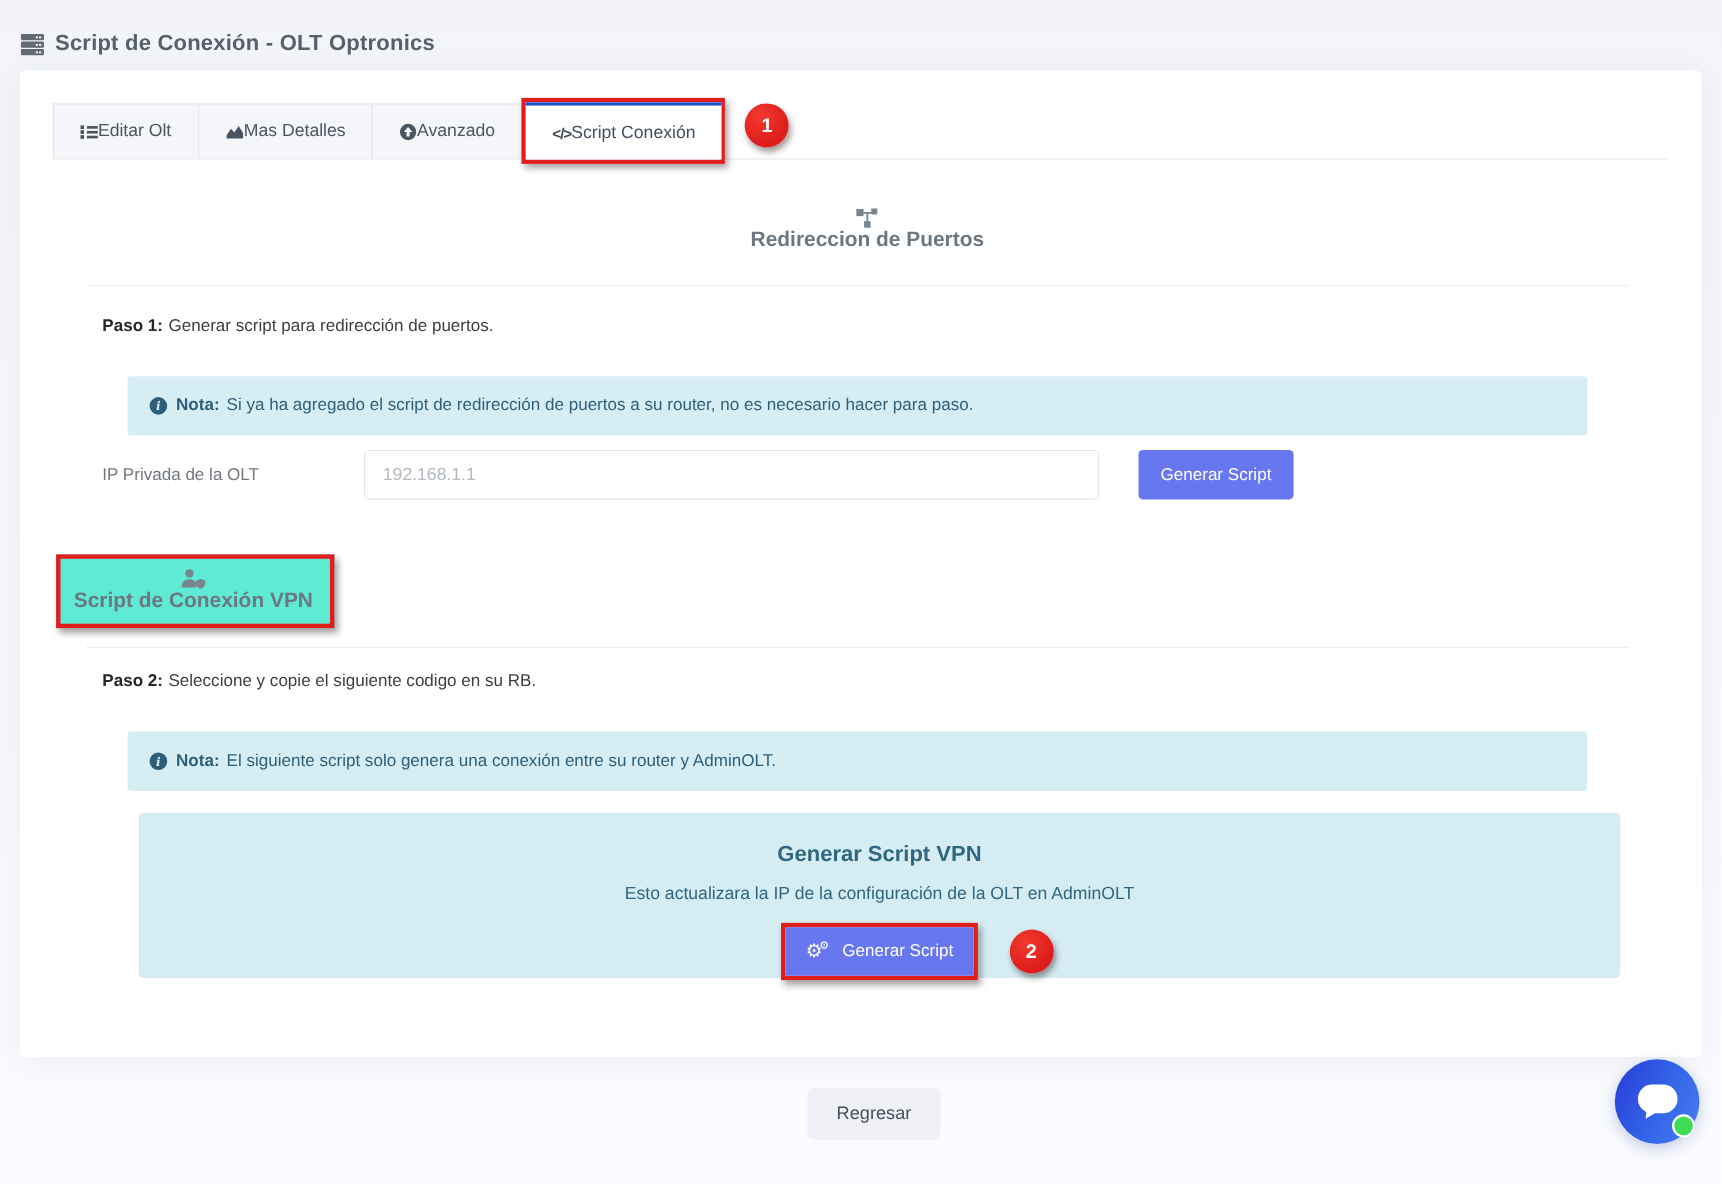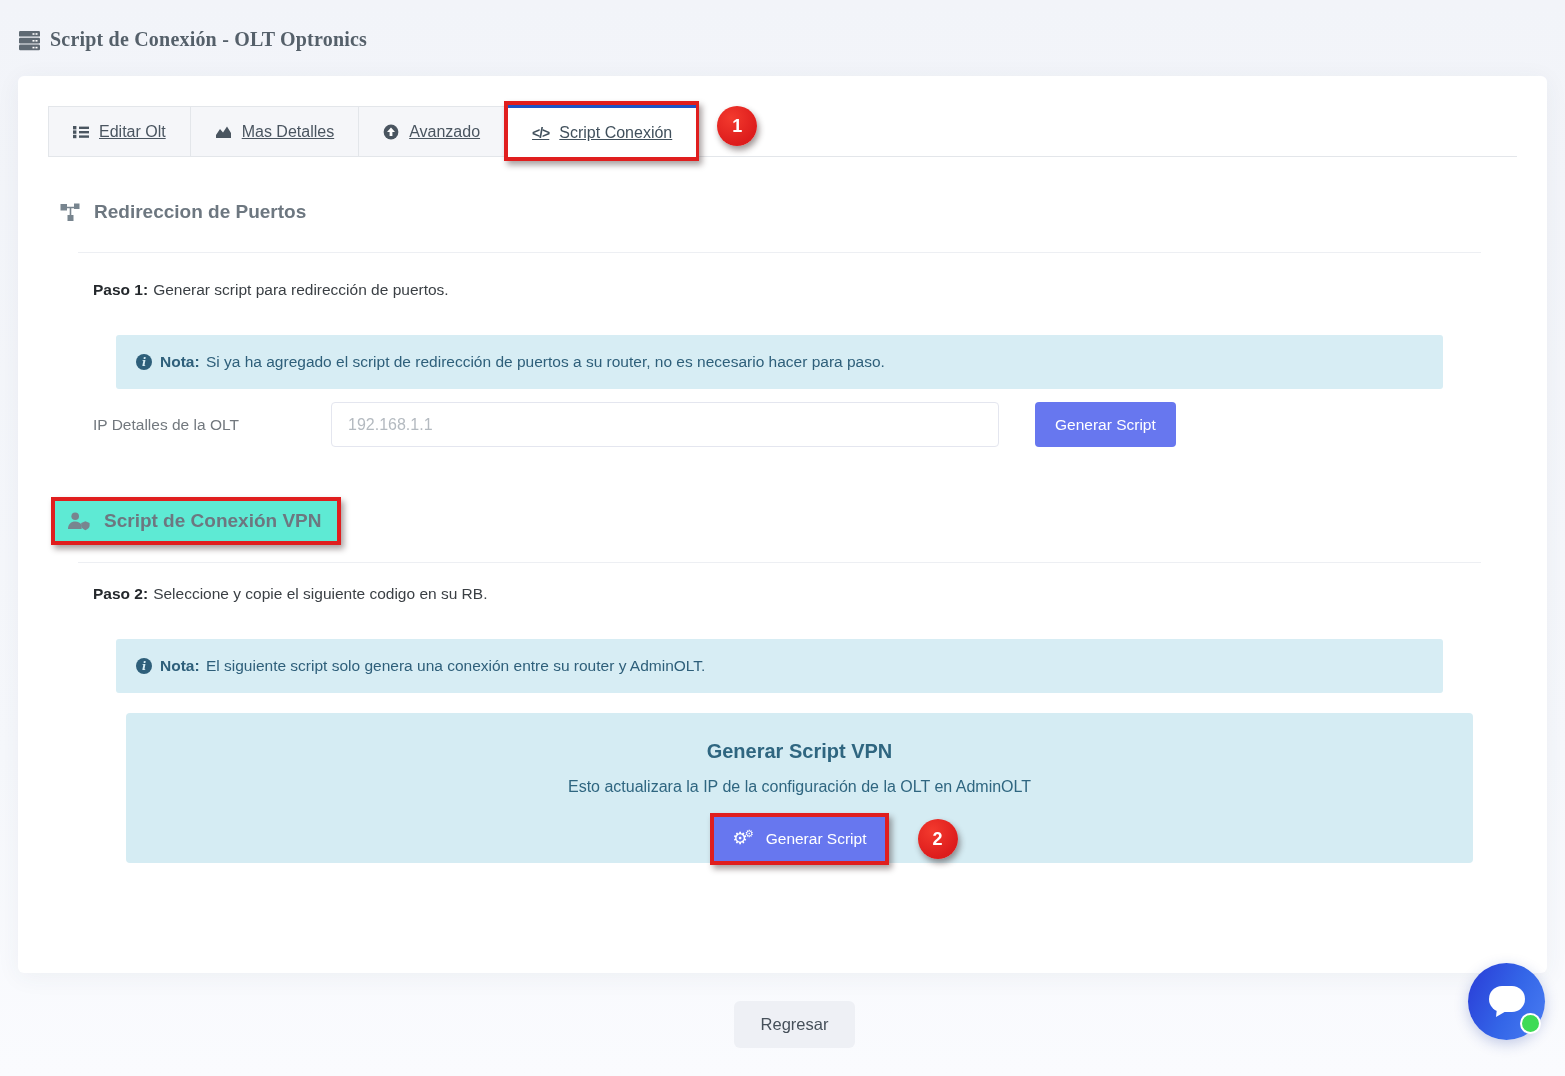--- a/index.html
+++ b/index.html
@@ -4,35 +4,35 @@
 <style>
   * { margin:0; padding:0; box-sizing:border-box; }
   html,body { width:1565px; height:1076px; }
   body {
     font-family:"Liberation Sans", sans-serif;
     background:linear-gradient(180deg,#f2f4f9 0%,#f6f8fc 70%,#fafbfe 100%);
     position:relative; overflow:hidden;
     color:#3a3f44;
   }
   
-  .page-header { height:76px; padding:28px 0 0 18px; display:flex; align-items:flex-start; gap:9px;font-family:Liberation Serif, serif; }
+  .page-header { height:64px; padding:28px 0 0 18px; display:flex; align-items:flex-start; gap:9px; }
   .page-header h1 { font-size:20px; font-weight:700; color:#55606a; letter-spacing:.2px; }
   .hdr-icon { margin-top:1px; }
 
   
   .card {
     margin:0 18px; height:897px; background:#fff; border-radius:6px;
     box-shadow:0 4px 25px rgba(50,60,90,.06);
   }
   
   .tabs { margin:0 30px; padding-top:30px; display:flex; align-items:center; border-bottom:1px solid #e3e6ea; height:81px; position:relative; }
   .tab {
-    height:50px; padding:0 24px; display:inline-flex; align-items:center; gap:10px;
+    height:50px; padding:0 24px; display:inline-flex; align-items:center; 
     background:#f5f6f9; border:1px solid #e3e6ea; border-bottom:none; margin-right:-1px;
-    font-size:16px; color:#4a5560; cursor:pointer; white-space:nowrap;text-decoration:underline;
+    font-size:16px; color:#4a5560; cursor:pointer; white-space:nowrap;
   }
   .tab.active {
     background:#fff; border:none; border-top:3px solid #1b54c8; height:52px;
     color:#41505c; font-weight:400;
   }
   .anno-box {
     border:4px solid #e01e1e; box-shadow:3px 4px 6px rgba(40,20,20,.40);
     display:inline-flex; background:transparent;
   }
   .tab-anno { margin-bottom:-6px; margin-top:-6px; align-self:center; z-index:2; }
@@ -40,22 +40,22 @@
     width:40px; height:40px; border-radius:50%;
     background:radial-gradient(circle at 36% 30%, #f33a2e 0%, #dd1c1c 70%);
     box-shadow:2px 4px 6px rgba(40,20,20,.45);
     color:#fff; font-size:18px; font-weight:700;
     display:flex; align-items:center; justify-content:center; flex:none;
   }
   .circle-one { margin-left:18px; margin-top:-10px; }
 
   
   .content { padding:0 30px; }
-  .section-head { display:flex; align-items:center; gap:13px; margin:44px 0 0 12px;
-    font-size:19px; font-weight:700; color:#6d7780; }
+  .section-head { display:flex; align-items:center; margin:44px 0 0 12px;
+    font-size:19px; font-weight:700; color:#6d7780;flex-direction:column; }
   .head-anno { margin:50px 0 0 3px; padding:9px 16px 9px 12px; background:#5eead4; align-items:center; }
   .head-anno .section-head { margin:0; }
   .divider { height:1px; background:#edeff3; margin:29px 36px 0 30px; }
   .divider.d2 { margin-top:17px; }
   .step { margin:28px 0 0 45px; font-size:15.5px; color:#3a3f44; }
   .step b { color:#24282c; margin-right:5px; }
   .note {
     margin:36px 74px 0 68px; background:#d7edf4; border-radius:3px;
     padding:18px 20px; font-size:15.5px; color:#2e5f7a;
     display:flex; align-items:center; gap:8px;
@@ -200,21 +200,21 @@
     <div class="step">
       <b>Paso 1:</b><span>Generar script para redirección de puertos.</span>
     </div>
 
     <div class="note">
       <span class="info-i">i</span>
       <span><b>Nota:</b> <span>Si ya ha agregado el script de redirección de puertos a su router, no es necesario hacer para paso.</span></span>
     </div>
 
     <div class="ip-row">
-      <label class="ip-label">IP Detalles de la OLT</label>
+      <label class="ip-label">IP Privada de la OLT</label>
       <input class="ip-input" type="text" placeholder="192.168.1.1" style="">
       <button class="btn btn-primary">Generar Script</button>
     </div>
 
     
     <div class="anno-box head-anno">
       <div class="section-head">
         <span>
           <svg width="24" height="19" viewBox="0 0 24 19">
             <circle cx="8.2" cy="4.2" r="3.8" fill="#78858f"></circle>

